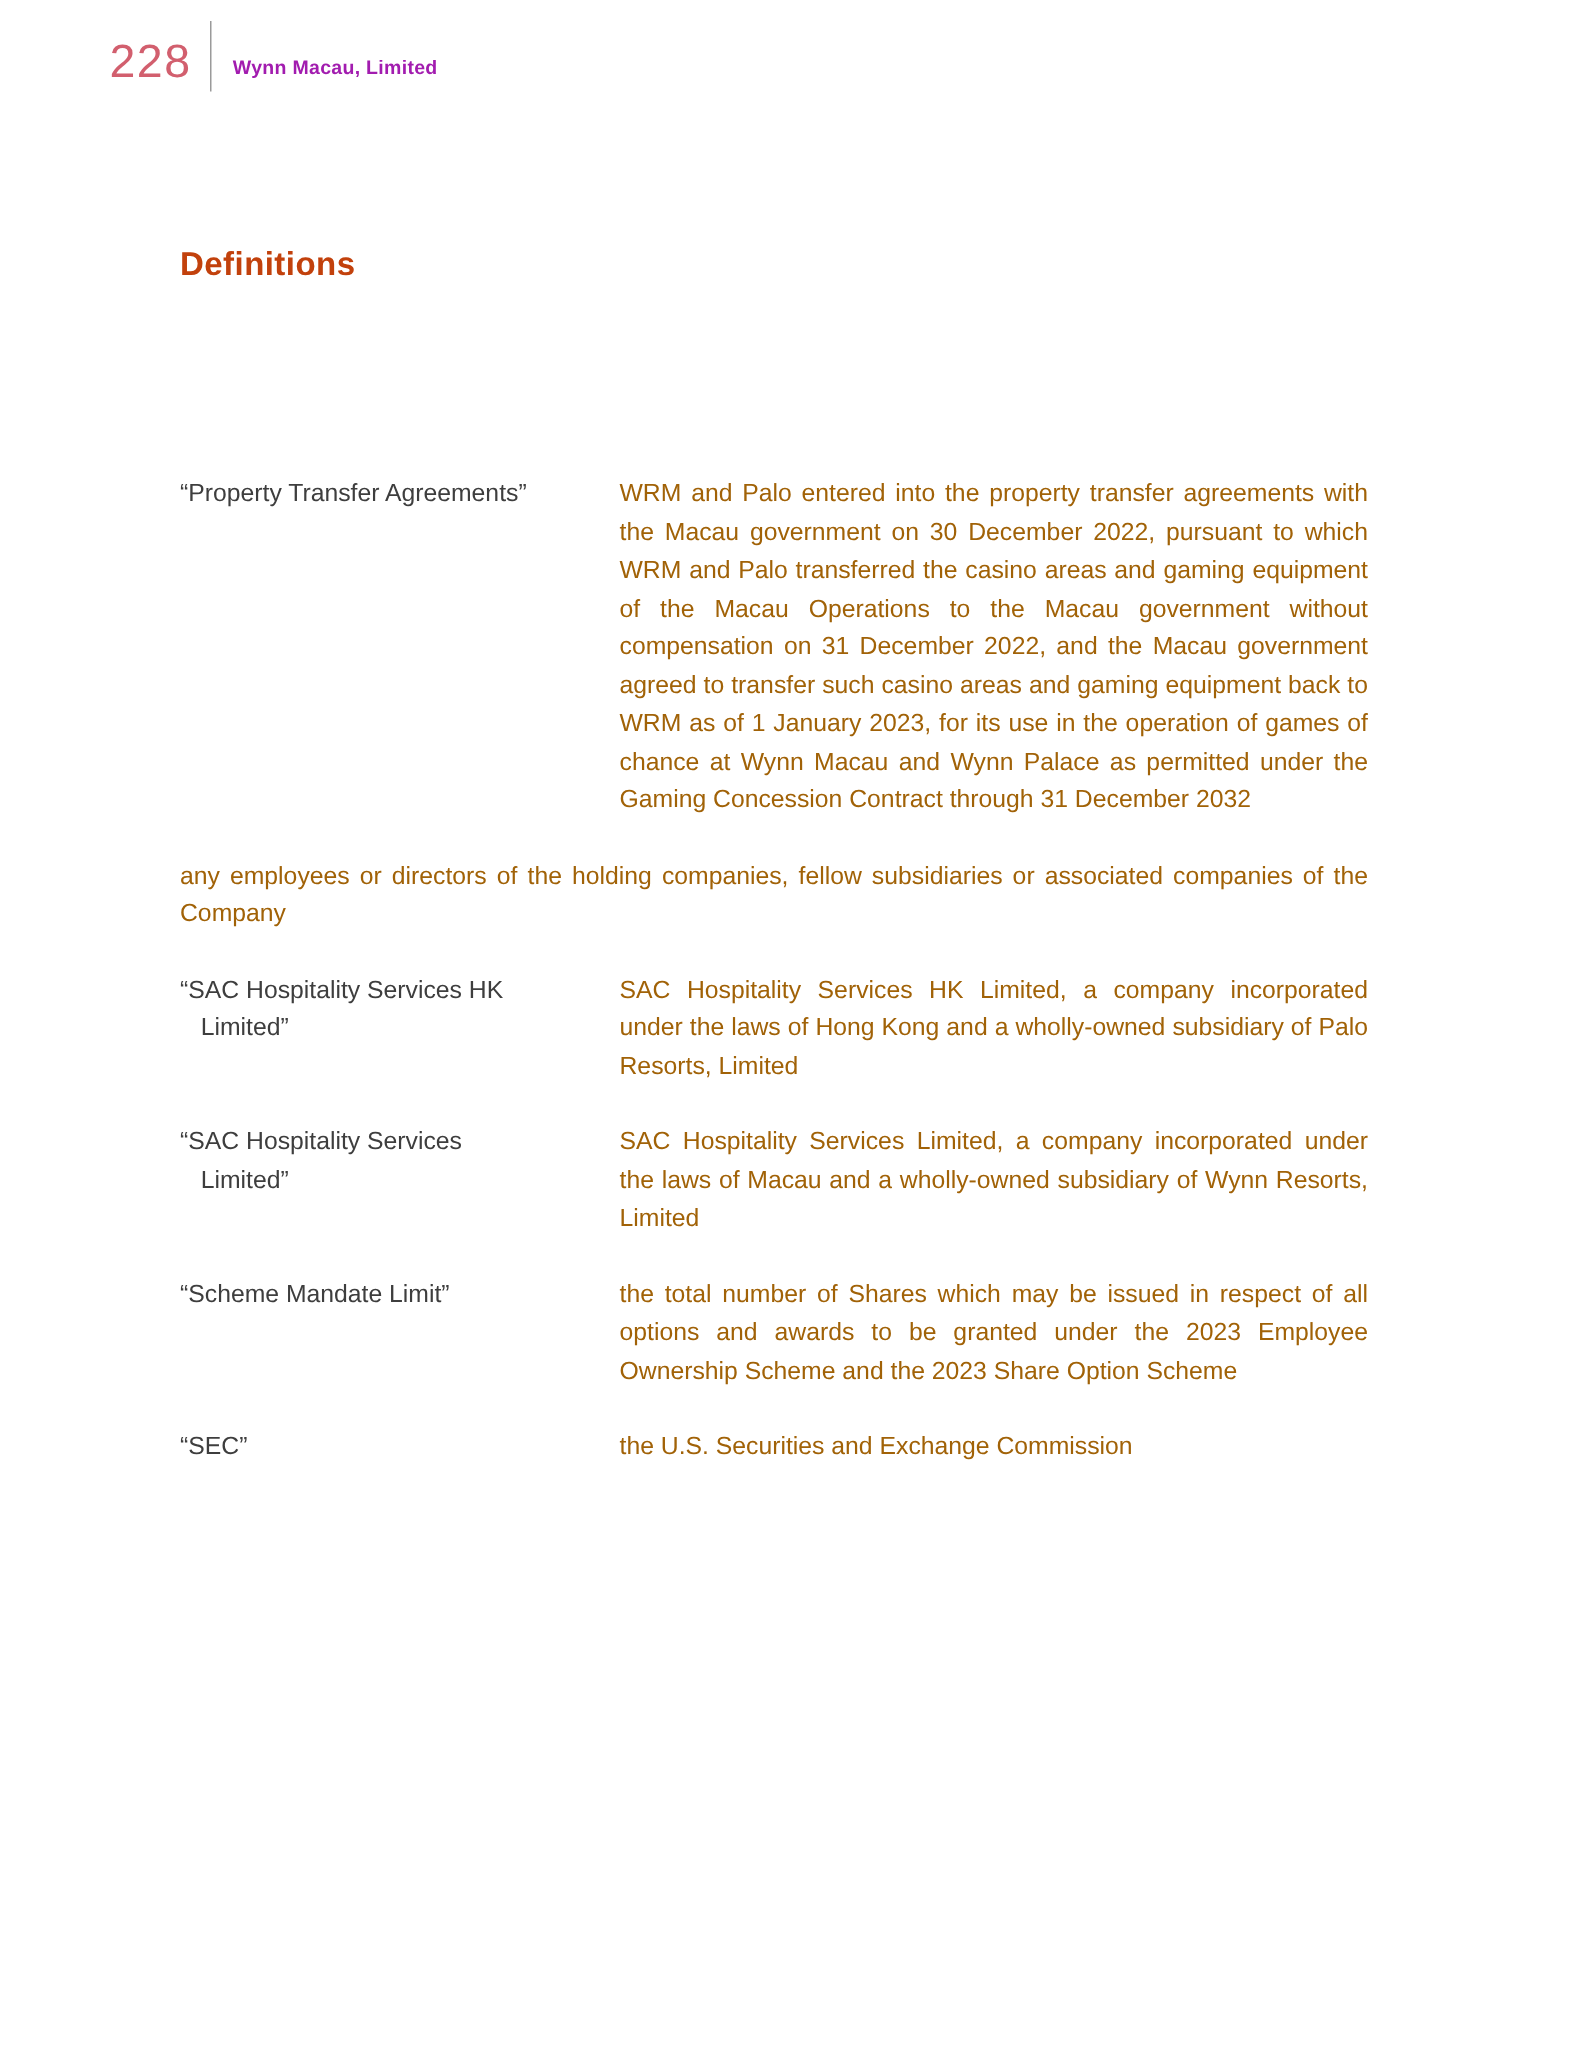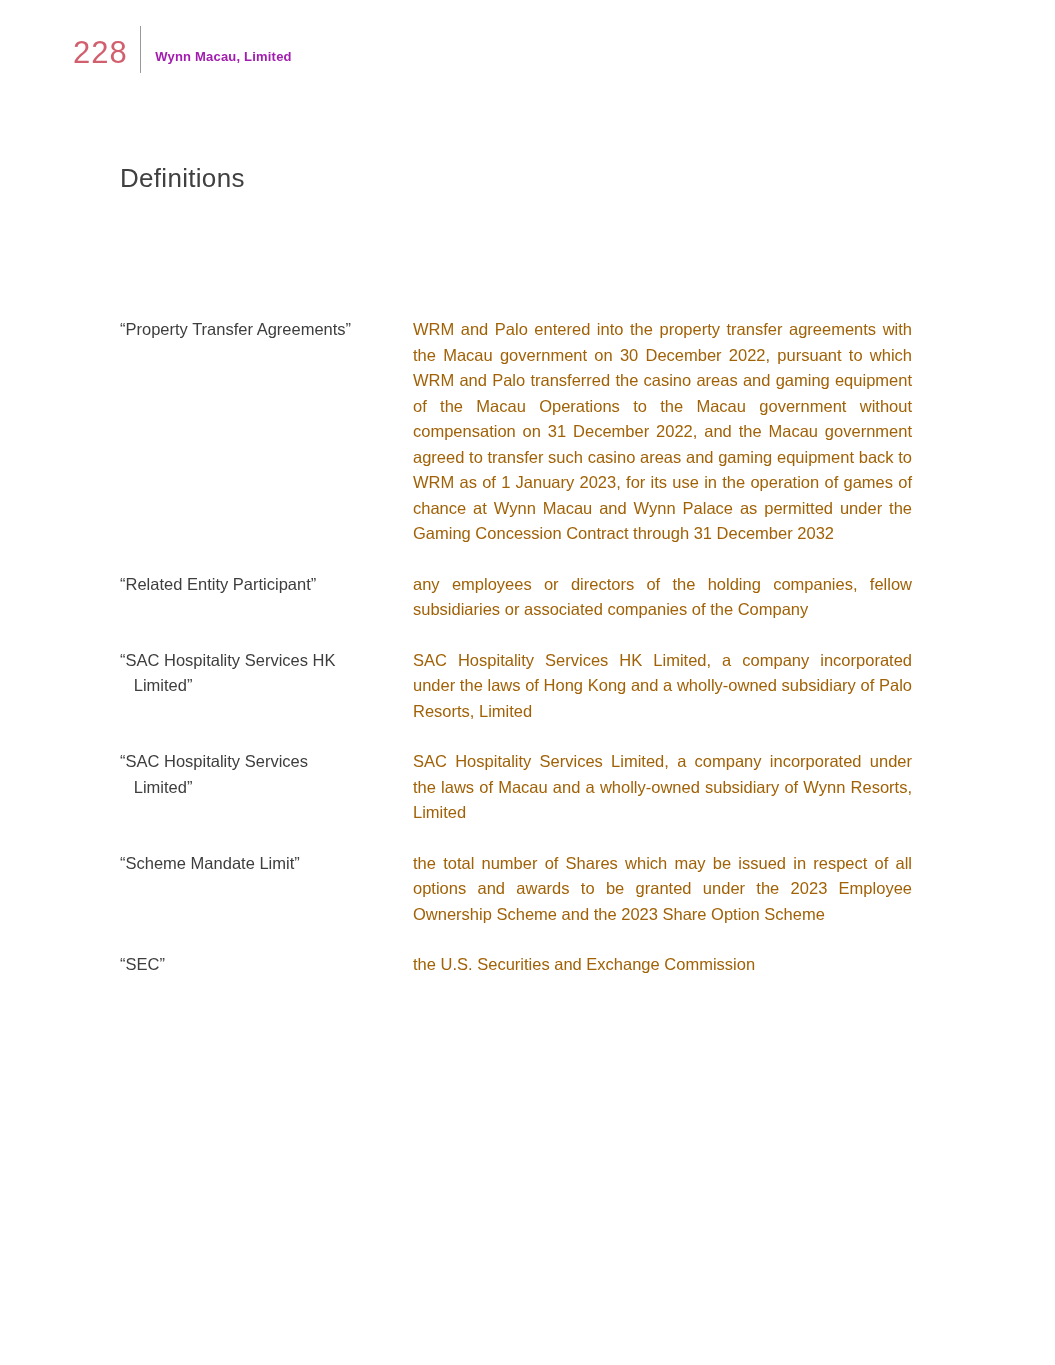--- a/index.html
+++ b/index.html
@@ -12,21 +12,21 @@
     height: 1365px;
     position: relative;
     font-family: "Liberation Sans", sans-serif;
     color: #3e3e3e;
     overflow: hidden;
   }
   
   .page-header {
     position: absolute;
     left: 73px;
-    top: 26px;
+    top: 14px;
     display: flex;
     align-items: center;
   }
   .page-number {
     font-size: 31px;
     font-weight: 400;
     letter-spacing: 1px;
     color: #d25f6e;
     line-height: 1;
     padding-top: 6px;
@@ -43,24 +43,24 @@
     color: #a21caf;
     letter-spacing: 0.2px;
     padding-top: 14px;
   }
   
   .page-title {
     position: absolute;
     left: 120px;
     top: 163px;
     margin: 0;
-    font-size: 26px;
-    font-weight: 400;
+    font-size: 22px;
+    font-weight: 700;
     letter-spacing: 0.3px;
-    color: #404040;
+    color: #c2410c;
   }
   
   .definitions-list {
     position: absolute;
     left: 120px;
     top: 317px;
     width: 792px;
   }
   .entry {
     display: flex;
@@ -93,21 +93,20 @@
 <h1 class="page-title">Definitions</h1>
 
 <main class="definitions-list">
 
   <div class="entry">
     <div class="term">“Property Transfer Agreements”</div>
     <div class="text">WRM and Palo entered into the property transfer agreements with the Macau government on 30 December 2022, pursuant to which WRM and Palo transferred the casino areas and gaming equipment of the Macau Operations to the Macau government without compensation on 31 December 2022, and the Macau government agreed to transfer such casino areas and gaming equipment back to WRM as of 1 January 2023, for its use in the operation of games of chance at Wynn Macau and Wynn Palace as permitted under the Gaming Concession Contract through 31 December 2032</div>
   </div>
 
   <div class="entry">
-    <div class="term">“Related Entity Participant”</div>
     <div class="text">any employees or directors of the holding companies, fellow subsidiaries or associated companies of the Company</div>
   </div>
 
   <div class="entry">
     <div class="term">“SAC Hospitality Services HK
    Limited”</div>
     <div class="text">SAC Hospitality Services HK Limited, a company incorporated under the laws of Hong Kong and a wholly-owned subsidiary of Palo Resorts, Limited</div>
   </div>
 
   <div class="entry">

